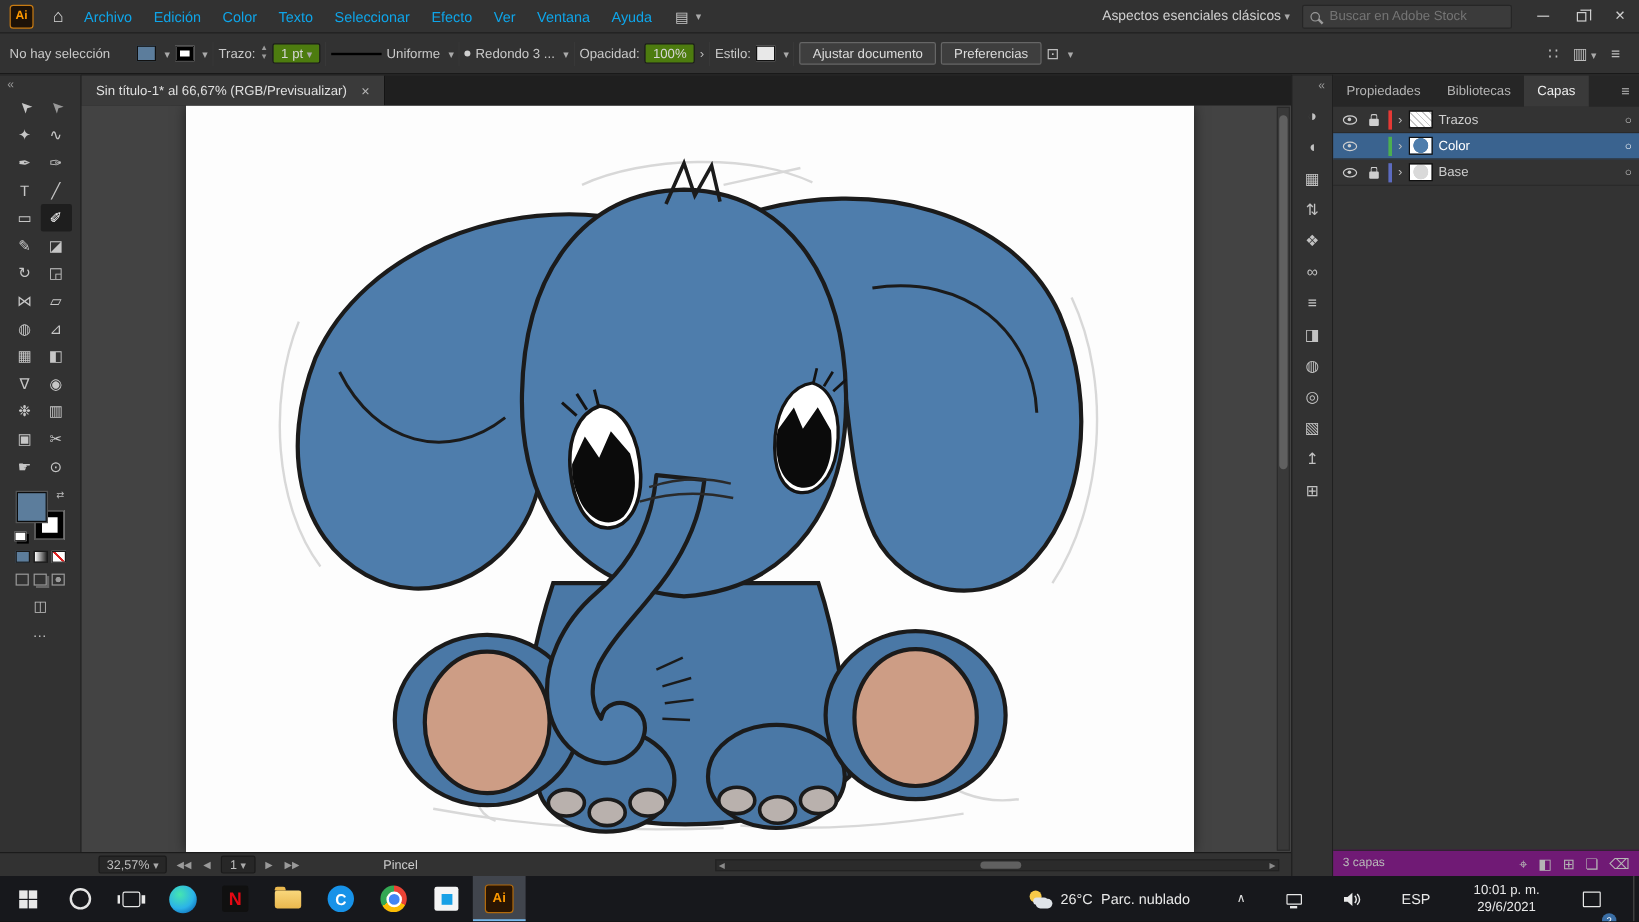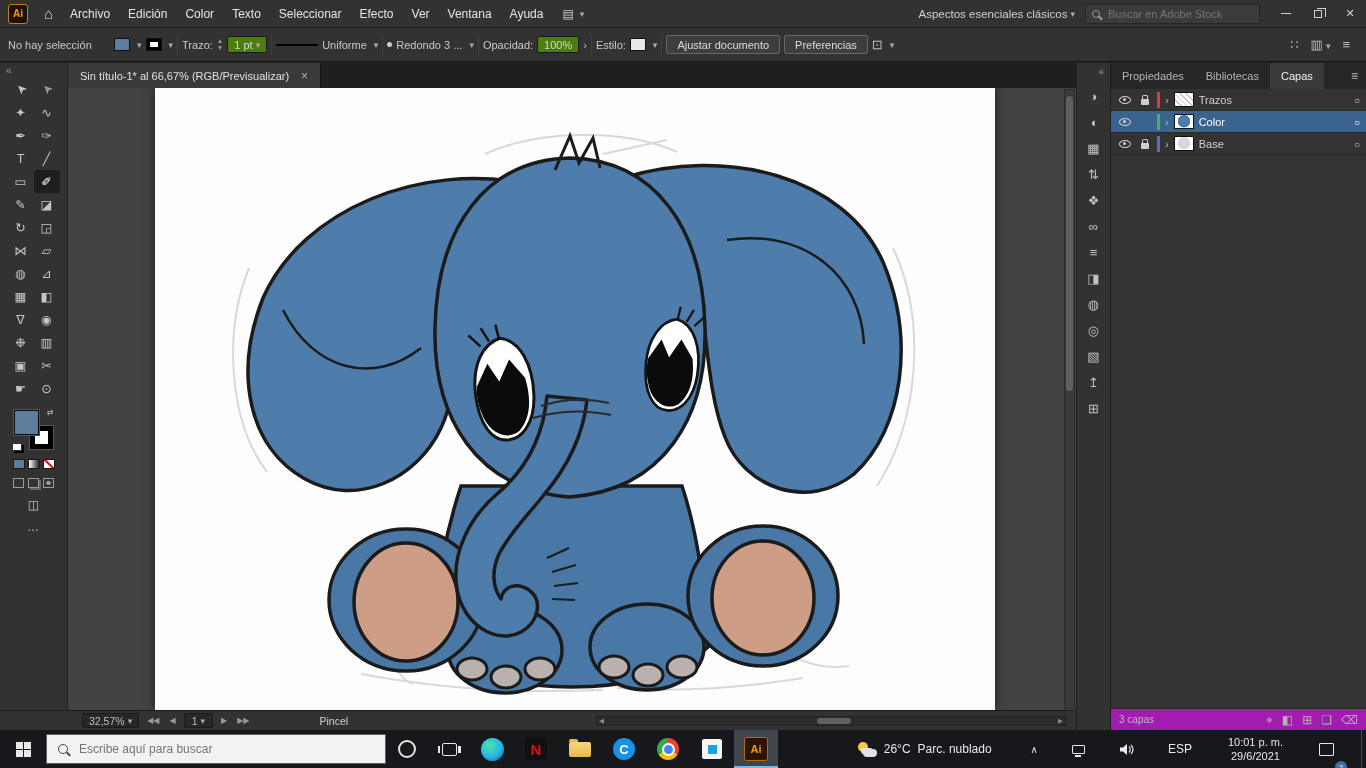--- a/index.html
+++ b/index.html
@@ -6,21 +6,21 @@
   *{box-sizing:border-box;}
   .app{position:relative;width:1366px;height:768px;overflow:hidden;
        font-family:"Liberation Sans",sans-serif;background:#323232;color:#d6d6d6;}
 
   
   .menubar{position:absolute;top:0;left:0;right:0;height:28px;background:#323232;
            border-bottom:1px solid #1c1c1c;display:flex;align-items:center;padding-left:8px;}
   .ai-logo{width:20px;height:20px;background:#1d1208;border:1px solid #c97b12;border-radius:3px;
            color:#ff9a00;font-size:10px;font-weight:bold;display:flex;align-items:center;justify-content:center;margin-right:8px;}
   .home-ic{font-size:15px;color:#d8d8d8;padding:0 8px;}
-  .menu{padding:0 9px;font-size:12px;color:#e5e5e5;cursor:default;}
+  .menu{padding:0 9px;font-size:12px;color:#0ea5e9;cursor:default;}
   .arr-docs{margin-left:10px;font-size:12px;color:#c8c8c8;display:flex;align-items:center;gap:3px;}
   .dd::after{content:"▾";font-size:9px;color:#aaa;margin-left:3px;}
   .mb-right{margin-left:auto;display:flex;align-items:center;gap:10px;}
   .workspace{font-size:11.5px;color:#d2d2d2;display:flex;align-items:center;}
   .stock-search{width:175px;height:20px;background:#3b3b3b;border:1px solid #262626;border-radius:2px;
                 display:flex;align-items:center;gap:6px;padding:0 6px;color:#9a9a9a;}
   .stock-search input{background:transparent;border:0;outline:0;color:#9a9a9a;font-size:11px;width:140px;font-family:inherit;}
   .mag{width:8px;height:8px;border:1.5px solid #9a9a9a;border-radius:50%;position:relative;flex:none;}
   .mag::after{content:"";position:absolute;width:5px;height:1.8px;background:#9a9a9a;transform:rotate(45deg);right:-4px;bottom:-2px;}
   .win-controls{display:flex;height:28px;}
@@ -122,21 +122,21 @@
   .lock{width:8px;height:6px;background:#cfcfcf;border-radius:1px;position:relative;margin-top:4px;}
   .lock::before{content:"";position:absolute;top:-4px;left:1px;width:4px;height:4px;border:1.3px solid #cfcfcf;border-bottom:0;border-radius:2px 2px 0 0;}
   .lcolor{width:3px;height:16px;flex:none;}
   .disc{color:#bdbdbd;font-size:11px;}
   .thumb{width:20px;height:15px;background:#fff;border:1px solid #101010;flex:none;}
   .th-sketch{background:repeating-linear-gradient(45deg,#c9c9c9 0 1px,#fff 1px 4px);}
   .th-color{background:radial-gradient(circle at 50% 48%,#4e7dac 0 6px,#fff 6.5px);}
   .th-base{background:radial-gradient(circle at 50% 48%,#d9d9d9 0 6px,#fff 6.5px);}
   .lname{flex:1;}
   .target::after{content:"○";font-size:10px;color:currentColor;}
-  .lfooter{height:22px;background:#a21caf;border-top:1px solid #232323;display:flex;align-items:center;
+  .lfooter{height:22px;background:#701a75;border-top:1px solid #232323;display:flex;align-items:center;
            font-size:10px;color:#b9b9b9;padding:0 8px;gap:9px;}
   .lf-icons{margin-left:auto;display:flex;gap:9px;font-size:12px;color:#b5b5b5;}
 
   
   .taskbar{position:absolute;left:0;right:0;bottom:0;height:38px;background:#17181c;display:flex;align-items:center;color:#e8e8e8;}
   .start{width:46px;height:100%;display:flex;align-items:center;justify-content:center;}
   .winlogo{width:15px;height:15px;display:grid;grid-template-columns:7px 7px;grid-template-rows:7px 7px;gap:1px;}
   .winlogo span{background:#e9e9e9;}
   .tsearch{width:340px;height:30px;background:#f2f2f2;display:flex;align-items:center;gap:9px;padding:0 11px;color:#5a5a5a;border:1px solid #5f6164;}
   .tsearch .mag{border-color:#4a4a4a;width:10px;height:10px;}
@@ -493,24 +493,20 @@
 
   <div class="taskbar">
     <div class="start">
       <span class="winlogo">
           <span></span>
           <span></span>
           <span></span>
           <span></span>
         </span>
     </div>
-    <div class="tsearch">
-      <span class="mag"></span>
-      <input placeholder="Escribe aquí para buscar" style="">
-    </div>
     <div class="tbtn">
         <span class="cortana"></span>
       </div>
     <div class="tbtn">
         <span class="tview"></span>
       </div>
     <div class="task-app">
         <span class="edge-c"></span>
       </div>
     <div class="task-app">

